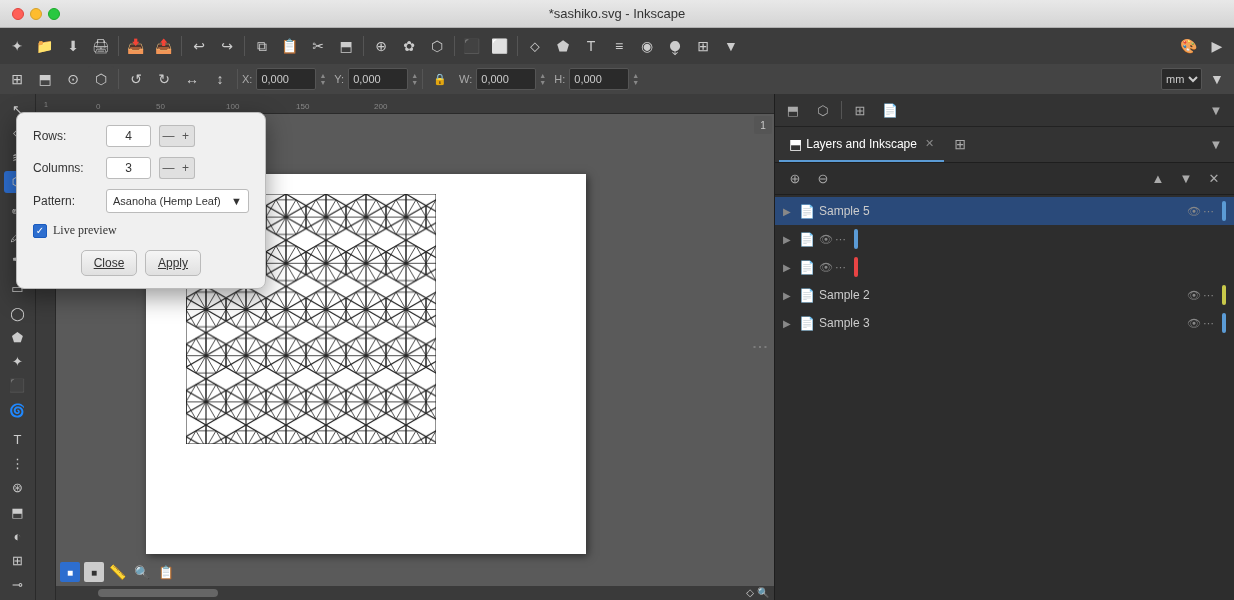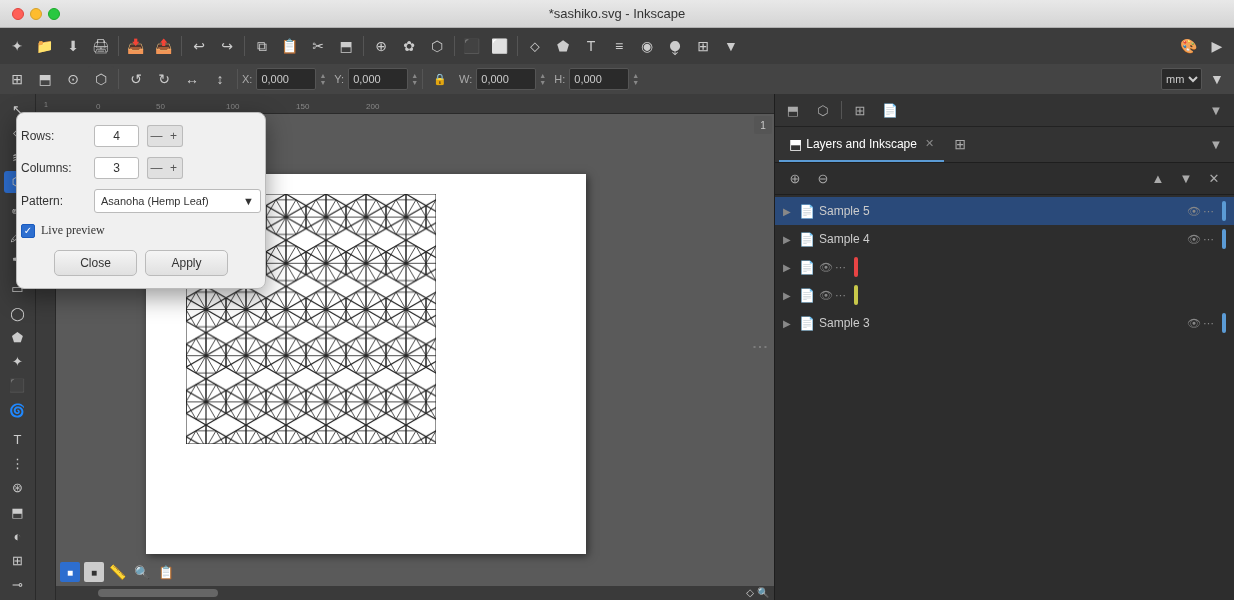--- a/index.html
+++ b/index.html
@@ -265,21 +265,21 @@
       background: linear-gradient(to bottom, #e8e8e8, #d8d8d8);
       border-radius: 8px 8px 0 0;
       border-bottom: 1px solid #c0c0c0;
       position: relative;
     }
     .dialog-title {
       position: absolute; left: 50%; transform: translateX(-50%);
       font-size: 13px; color: #333; font-weight: 600;
     }
     .dialog-traffic { display: flex; gap: 6px; }
-    .dialog-body { padding: 12px 4px; }
+    .dialog-body { padding: 12px 16px; }
     .dialog-row {
       display: flex;
       align-items: center;
       margin-bottom: 10px;
       gap: 8px;
     }
     .dialog-label { color: #333; font-size: 12px; width: 65px; }
     .dialog-input {
       width: 45px; height: 22px;
       border: 1px solid #bbb;
@@ -324,27 +324,27 @@
       border: 1px solid #1a5bbf;
       border-radius: 2px;
       display: flex; align-items: center; justify-content: center;
       color: white; font-size: 10px;
     }
     .checkbox-label { font-size: 12px; color: #333; font-family: Liberation Serif, serif; }
     .dialog-buttons {
       display: flex; gap: 8px; justify-content: center;
     }
     .dialog-btn {
-      width: 83px; height: 26px;
+      width: 56px; height: 26px;
       border-radius: 5px;
       border: 1px solid #bbb;
       background: linear-gradient(to bottom, #f5f5f5, #e0e0e0);
       font-size: 12px; color: #333;
       cursor: pointer;
-      display: flex; align-items: center; justify-content: center;
+      display: flex; align-items: center; justify-content: center; text-decoration: underline;
     }
 
     
     .sample5-color { background: #5b9bd5; }
     .sample4-color { background: #5b9bd5; }
     .sample3-color { background: #e84444; }
     .sample2-color { background: #c8c84a; }
     .sample1-color { background: #5b9bd5; }
 
     
@@ -501,21 +501,21 @@
 
       <div class="ruler-corner">
         <span style="font-size:7px;color:#888;">1</span>
       </div>
 
       <div class="ruler-h">
         <span class="ruler-mark" style="left:40px;">0</span>
         <span class="ruler-mark" style="left:100px;">50</span>
         <span class="ruler-mark" style="left:170px;">100</span>
         <span class="ruler-mark" style="left:240px;">150</span>
-        <span class="ruler-mark" style="left:310px;">200</span>
+        <span class="ruler-mark" style="left:318px;">200</span>
       </div>
 
       <div class="ruler-v"></div>
 
       <div class="number-badge">1</div>
 
       <div class="canvas-viewport">
 
         <div class="canvas-page">
 
@@ -628,41 +628,41 @@
           <div style="display:flex;align-items:center;gap:2px;">
             <span style="color:#888;font-size:11px;">👁</span>
             <span style="color:#888;font-size:11px;">⋯</span>
           </div>
           <div class="layer-color-bar sample5-color"></div>
         </div>
 
         <div class="layer-item">
           <div class="layer-chevron">▶</div>
           <div class="layer-icon" style="color:#5b9bd5;">📄</div>
-          <span class="layer-name">Sample 4</span>
           <div style="display:flex;align-items:center;gap:2px;">
             <span style="color:#888;font-size:11px;">👁</span>
             <span style="color:#888;font-size:11px;">⋯</span>
           </div>
           <div class="layer-color-bar sample4-color"></div>
         </div>
 
         <div class="layer-item">
           <div class="layer-chevron">▶</div>
           <div class="layer-icon" style="color:#e84444;">📄</div>
           <div style="display:flex;align-items:center;gap:2px;">
             <span style="color:#888;font-size:11px;">👁</span>
             <span style="color:#888;font-size:11px;">⋯</span>
           </div>
           <div class="layer-color-bar sample3-color"></div>
         </div>
 
         <div class="layer-item">
           <div class="layer-chevron">▶</div>
           <div class="layer-icon" style="color:#c8c84a;">📄</div>
+          <span class="layer-name">Sample 2</span>
           <div style="display:flex;align-items:center;gap:2px;">
             <span style="color:#888;font-size:11px;">👁</span>
             <span style="color:#888;font-size:11px;">⋯</span>
           </div>
           <div class="layer-color-bar sample2-color"></div>
         </div>
 
         <div class="layer-item">
           <div class="layer-chevron">▶</div>
           <div class="layer-icon" style="color:#5b9bd5;">📄</div>

